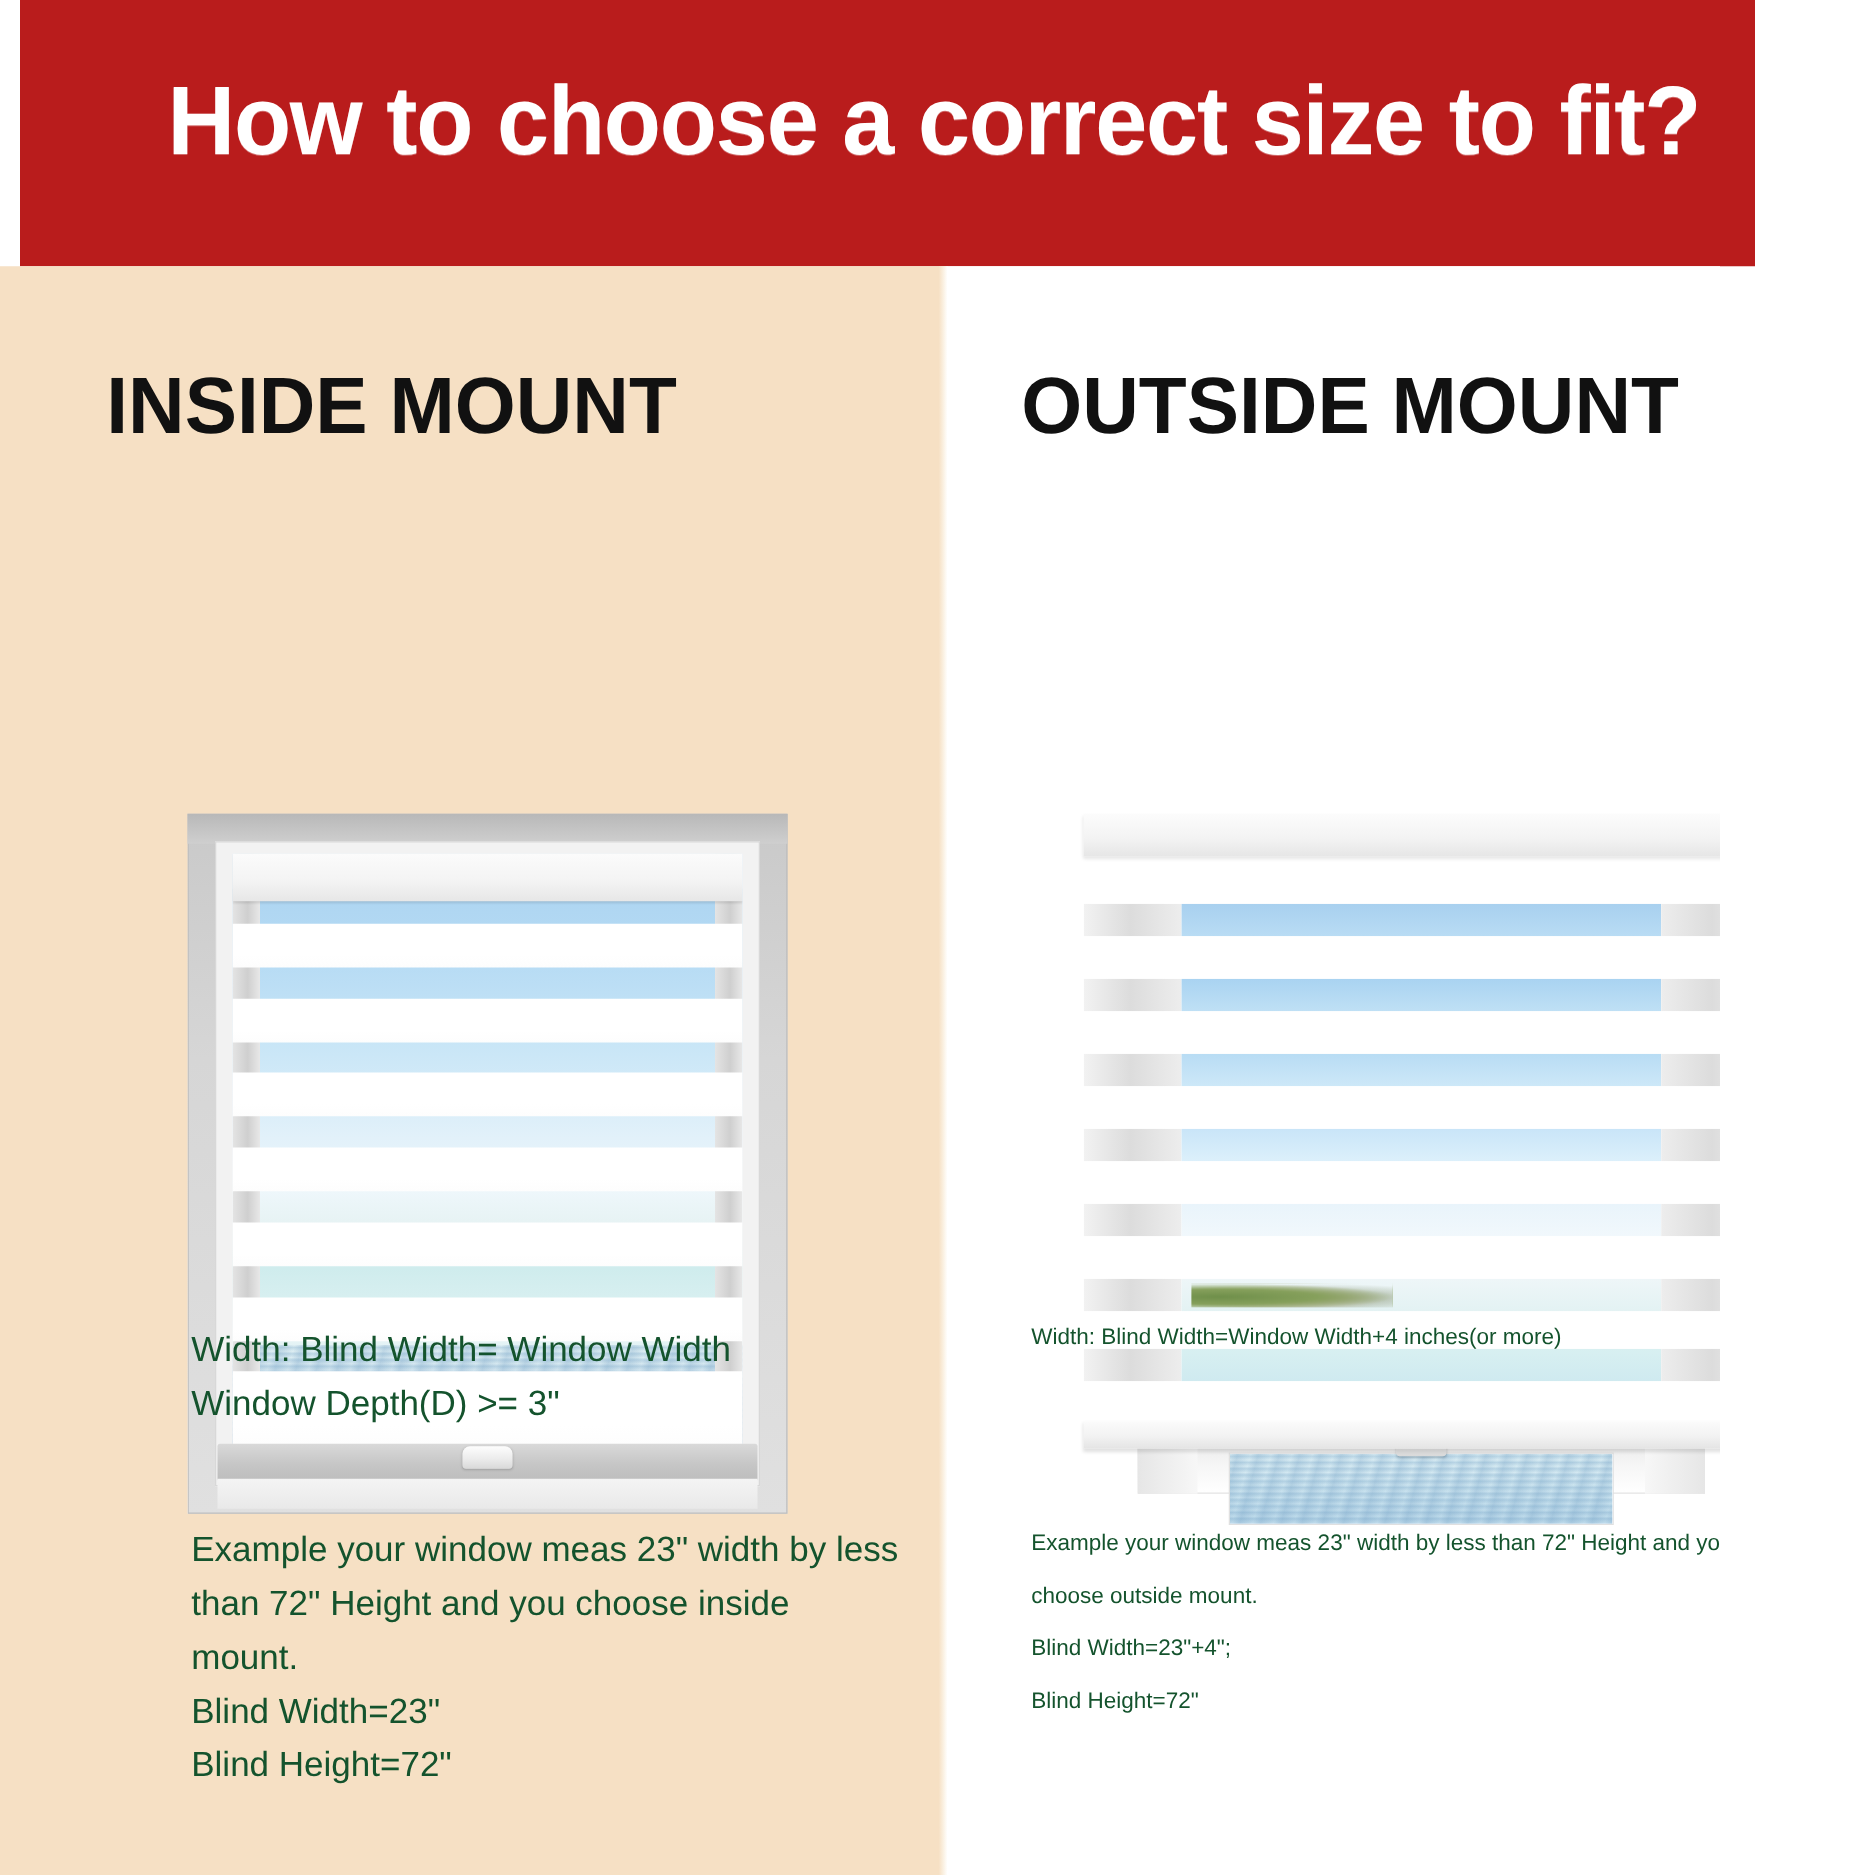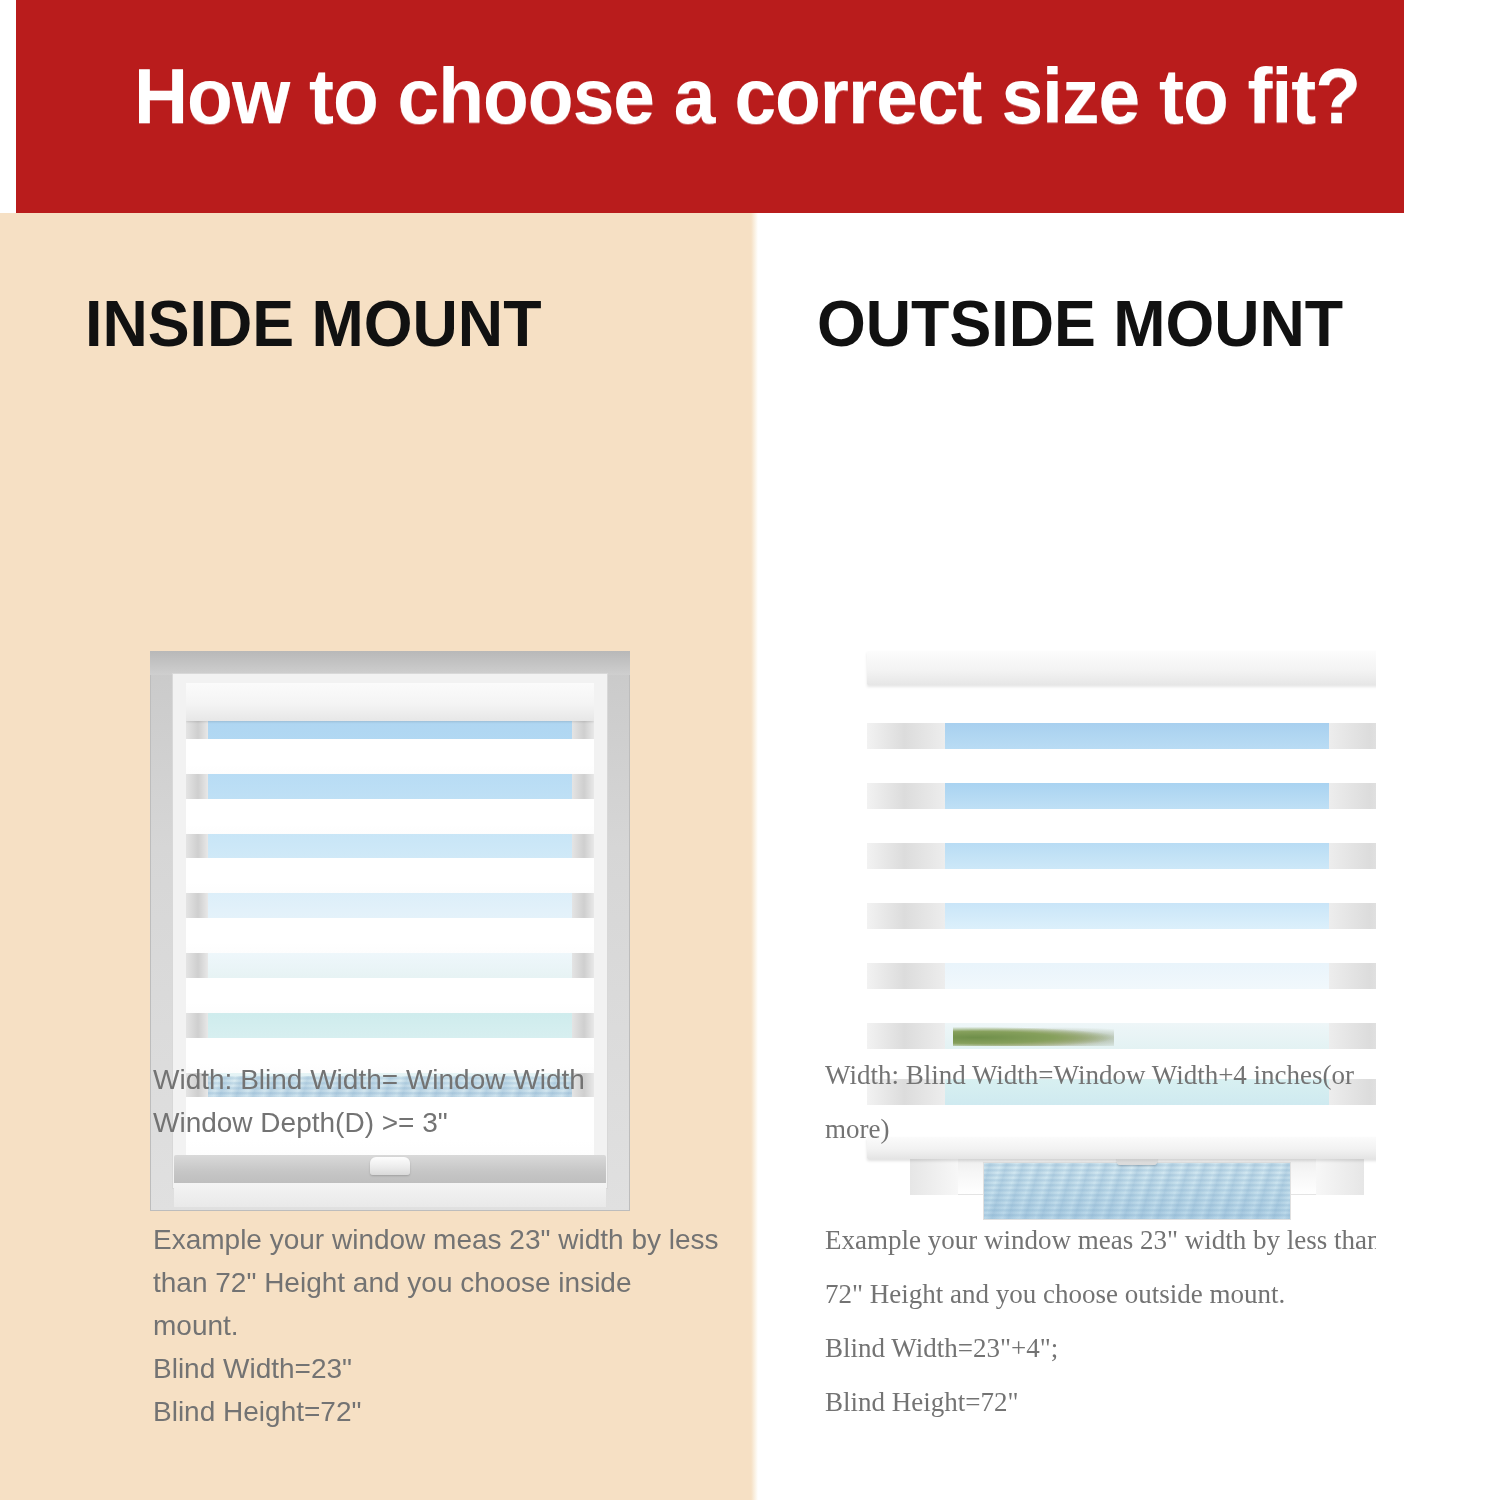--- a/index.html
+++ b/index.html
@@ -269,33 +269,33 @@
     position: absolute;
     top: 0; bottom: 0; width: 78px;
     background: linear-gradient(to right, #f2f2f2 0%, #dcdcdc 48%, #ededed 100%);
   }
   .band-cap.l { left: 0; }
   .band-cap.r { right: 0; background: linear-gradient(to left, #f2f2f2 0%, #dcdcdc 48%, #ededed 100%); }
 
   
   .spec-block, .example-block {
     position: absolute;
-    color: #737373;
+    color: #14532d;
   }
   .panel-left .spec-block,
   .panel-left .example-block {
     font-family: "Liberation Sans", sans-serif;
     font-size: 28px;
     line-height: 43px;
   }
   .panel-right .spec-block,
   .panel-right .example-block {
-    font-family: Liberation Serif, serif;
-    font-size: 27px;
-    line-height: 54px;
+    font-family: Liberation Sans, sans-serif;
+    font-size: 18px;
+    line-height: 42px;
   }
   .spec-left    { left: 153px; top: 845px; width: 560px; }
   .example-left { left: 153px; top: 1005px; width: 570px; }
   .spec-right   { left: 68px;  top: 835px; width: 560px; }
   .example-right{ left: 68px;  top: 1000px; width: 580px; }
   .spec-block p, .example-block p { white-space: pre-wrap; }
 </style>
 </head>
 <body>
 

